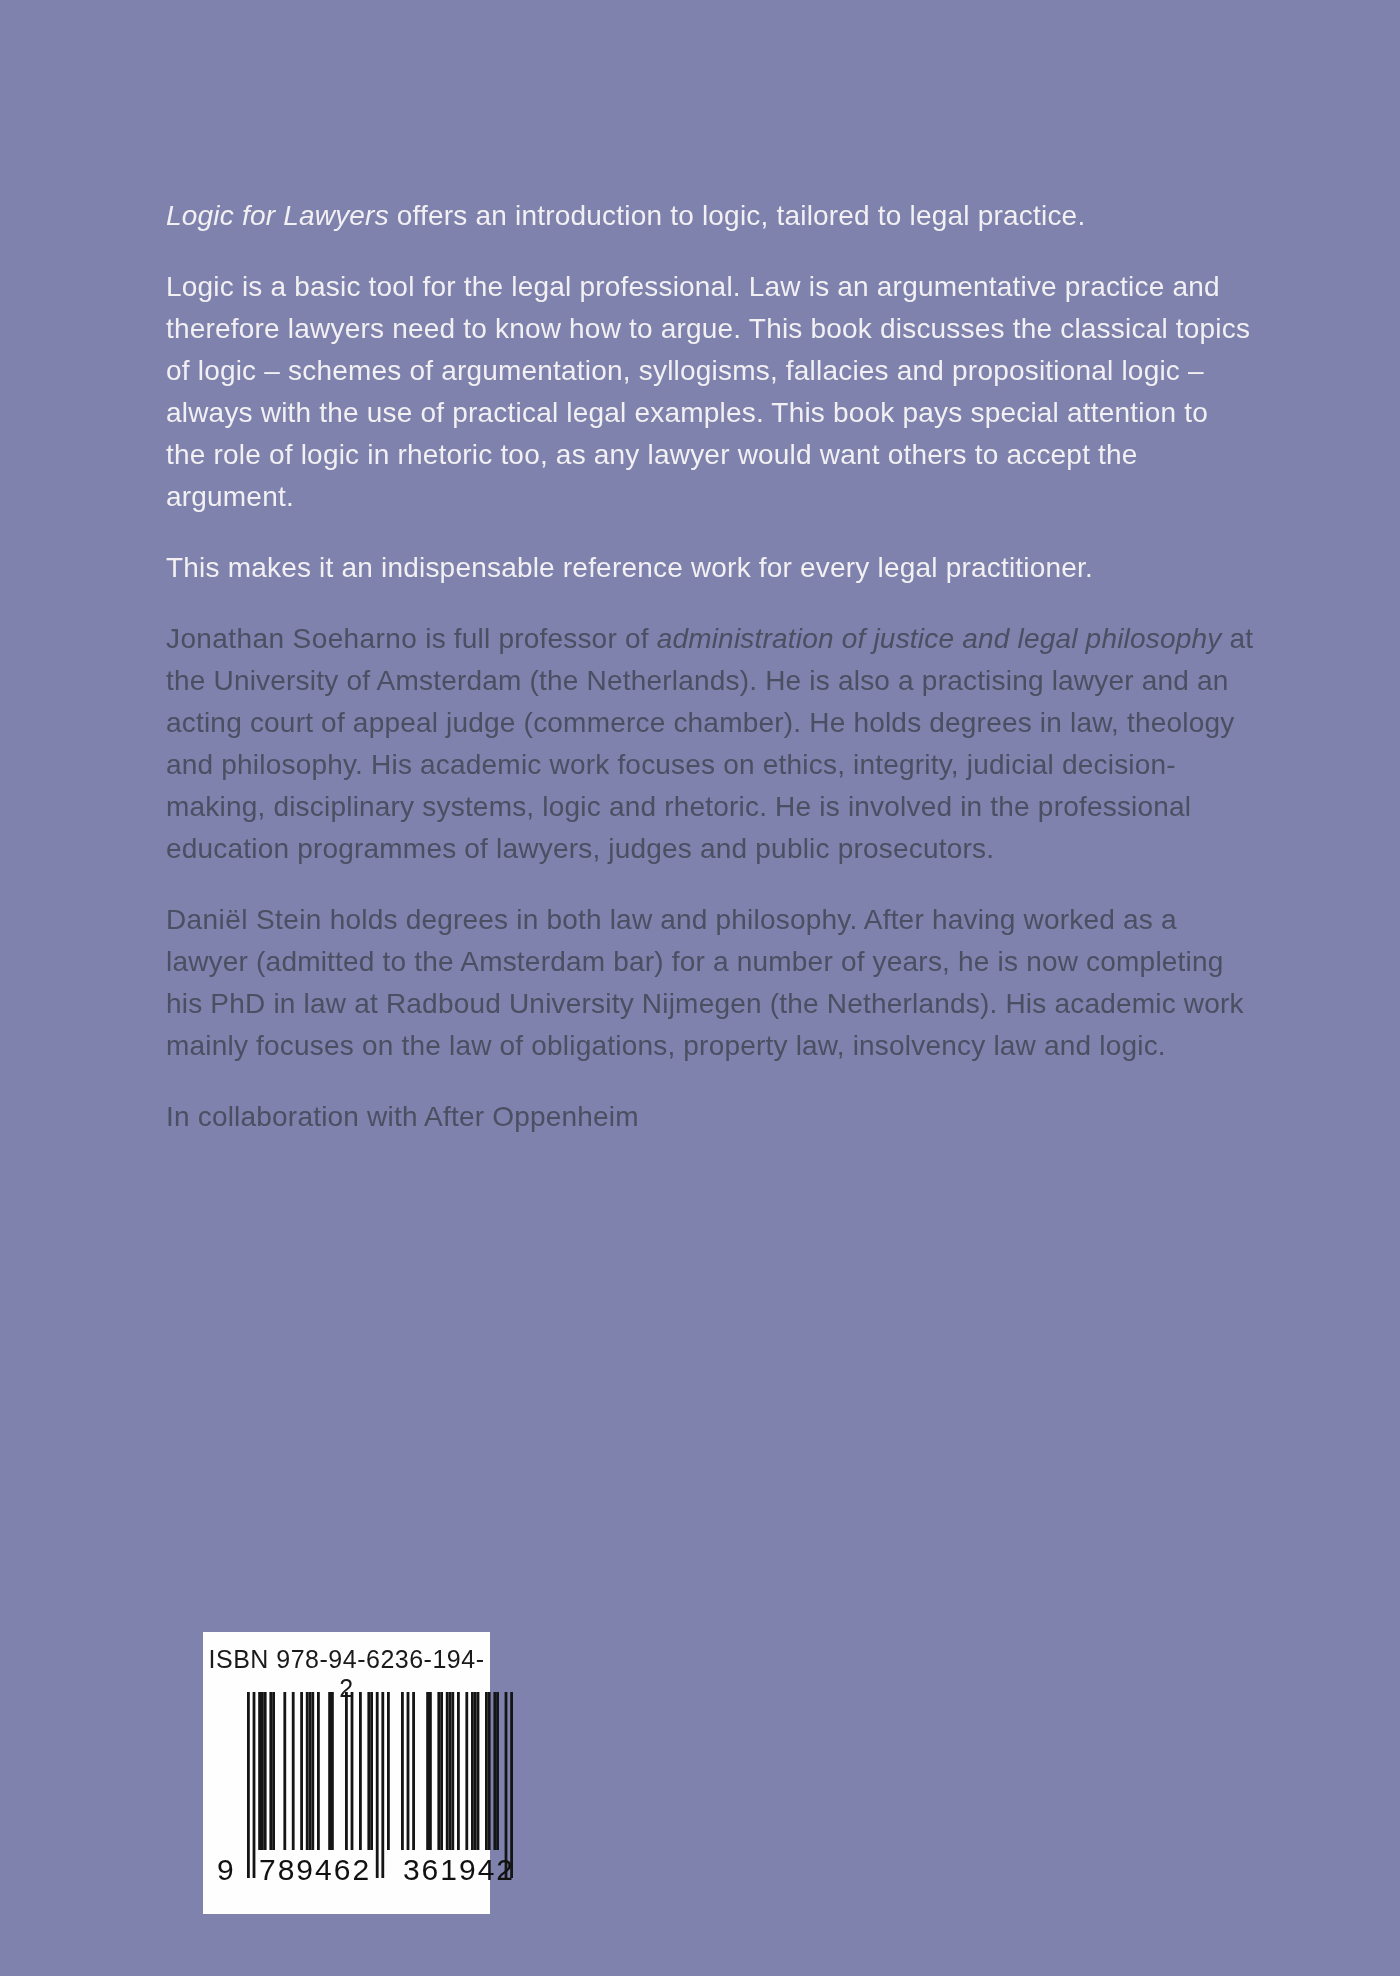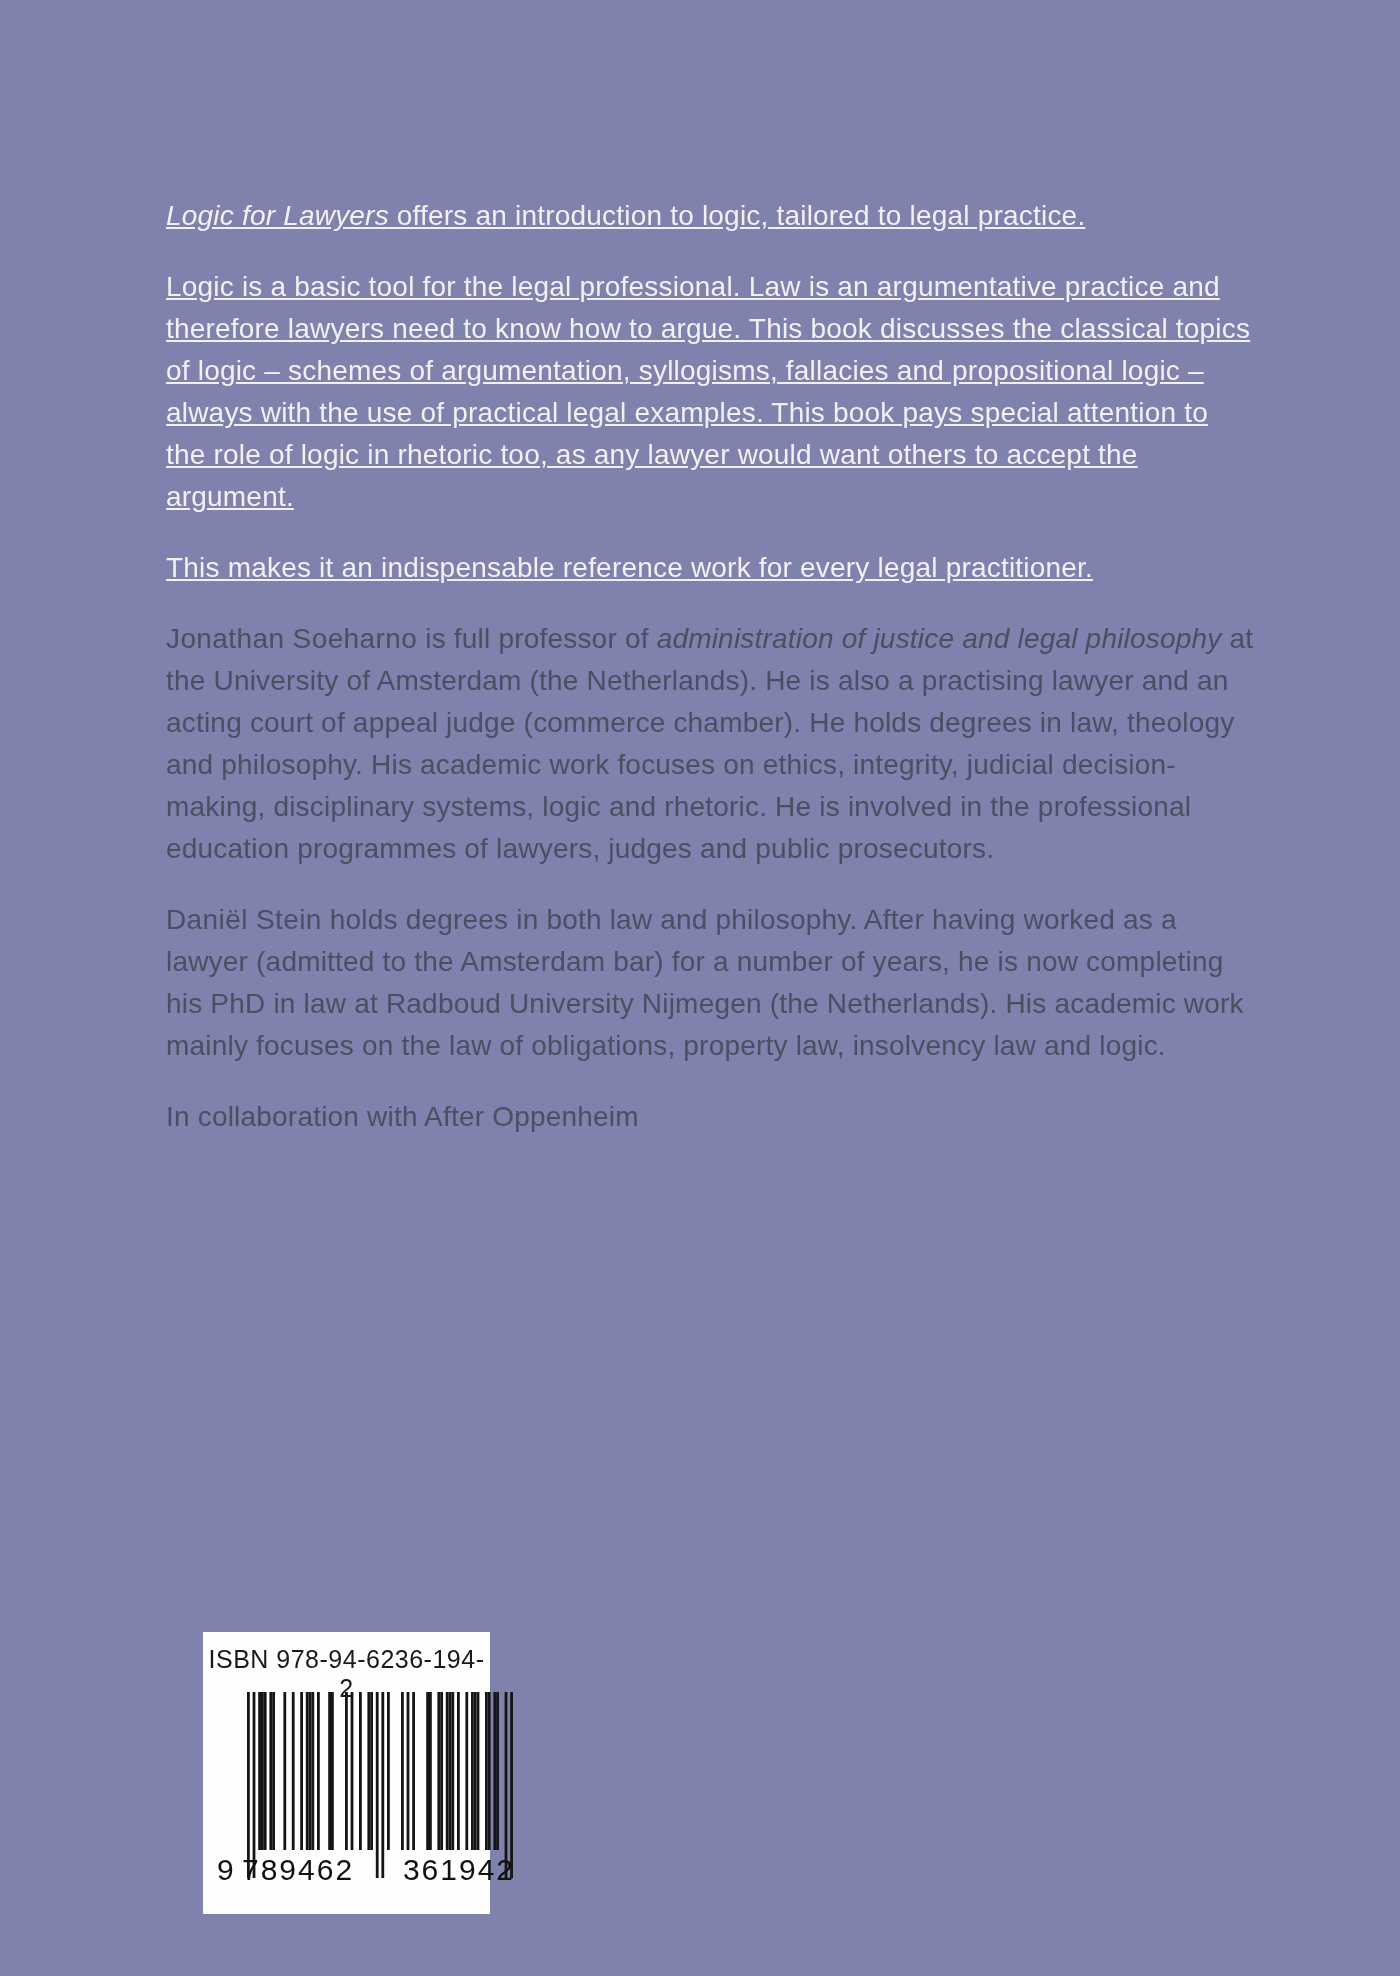--- a/index.html
+++ b/index.html
@@ -23,21 +23,21 @@
     top:195px;
     width:1088px;
   }
   .blurb p{
     margin:0 0 29px 0;
     font-size:28px;
     line-height:42px;
     letter-spacing:0.2px;
     font-weight:normal;
   }
-  .tone-light{color:var(--light);text-decoration:underline;}
+  .tone-light{color:var(--light);}
   .tone-dark{color:var(--dark);}
   .seg-italic{font-style:italic;}
   .seg-bold{font-weight:normal;letter-spacing:0.4px;}
   
   .isbn-box{
     position:absolute;
     left:203px;
     top:1632px;
     width:287px;
     height:282px;
@@ -61,21 +61,21 @@
   .ean-digits{
     position:absolute;
     top:221px;
     left:0;
     width:100%;
     height:34px;
     font-size:30px;
     color:#111;
   }
   .d-first{position:absolute;left:14px;top:0;}
-  .d-left{position:absolute;left:39px;width:112px;top:0;text-align:left;letter-spacing:2px;}
+  .d-left{position:absolute;left:56px;width:112px;top:0;text-align:left;letter-spacing:2px;}
   .d-right{position:absolute;left:198px;width:114px;top:0;text-align:right;letter-spacing:2px;}
 </style>
 </head>
 <body>
 
 <div class="cover">
 
   <main class="blurb">
       <p class="tone-light"><span class="seg-italic">Logic for Lawyers</span><span class="seg-normal"> offers an introduction to logic, tailored to legal practice.</span></p>
       <p class="tone-light"><span class="seg-normal">Logic is a basic tool for the legal professional. Law is an argumentative practice and therefore lawyers need to know how to argue. This book discusses the classical topics of logic – schemes of argumentation, syllogisms, fallacies and propositional logic – always with the use of practical legal examples. This book pays special attention to the role of logic in rhetoric too, as any lawyer would want others to accept the argument.</span></p>

